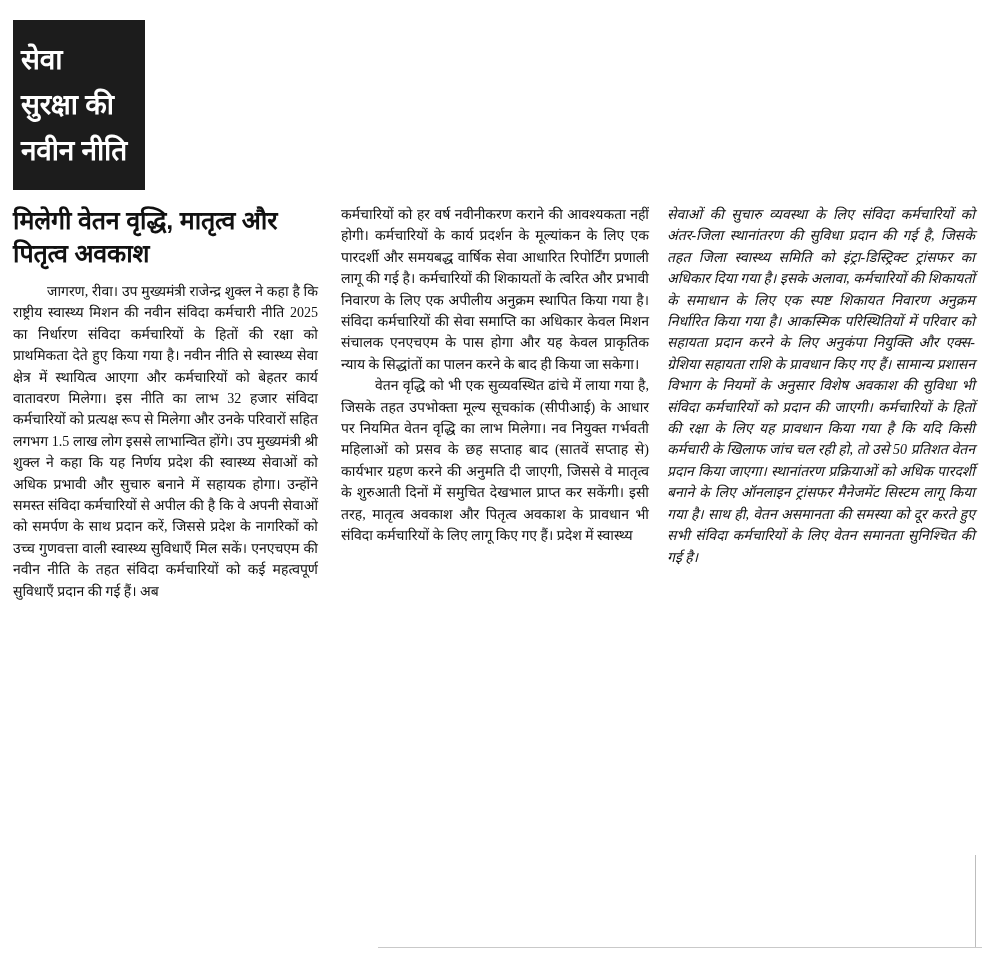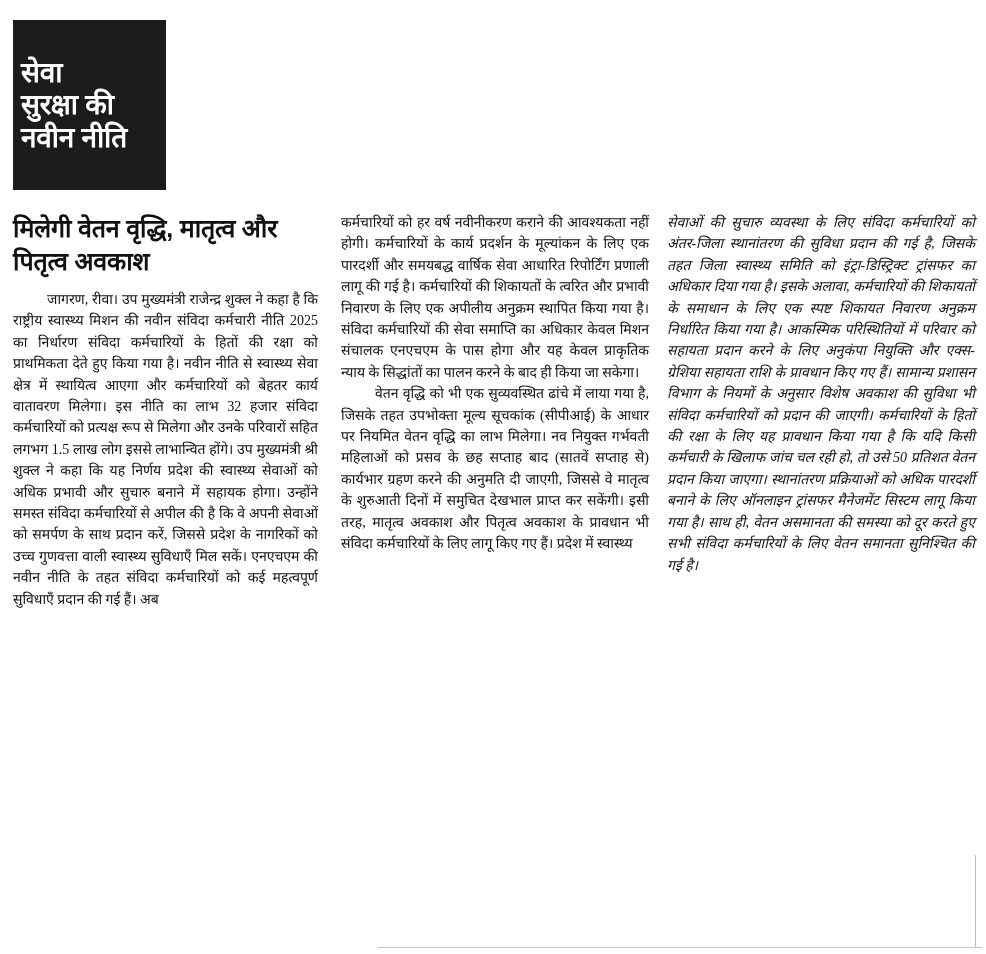--- a/index.html
+++ b/index.html
@@ -30,30 +30,30 @@
     left: 0;
     top: 0;
     width: 986px;
     height: 200px;
   }
 
   .kicker-badge {
     position: absolute;
     left: 13px;
     top: 20px;
-    width: 153px;
+    width: 132px;
     height: 170px;
     background: #1c1c1c;
     color: #ffffff;
     box-sizing: border-box;
     padding: 6px 6px 6px 8px;
     display: flex;
     flex-direction: column;
     justify-content: center;
-    gap: 1px;
+    gap: 14px;
   }
   .kicker-line {
     font-family: "Liberation Sans", "DejaVu Sans", sans-serif;
     font-weight: 700;
     font-size: 28px;
     line-height: 1.12;
     letter-spacing: -0.3px;
     white-space: nowrap;
   }
 
@@ -78,21 +78,21 @@
   .body-area {
     position: absolute;
     left: 0;
     top: 200px;
     width: 986px;
     height: 754px;
   }
 
   .col {
     position: absolute;
-    top: 12px;
+    top: 4px;
     box-sizing: border-box;
   }
   .col-1 { left: 13px;  width: 305px; }
   .col-2 { left: 341px; width: 308px; }
   .col-3 { left: 667px; width: 308px; font-style: italic; }
 
   .subhead {
     font-family: "Liberation Sans", "DejaVu Sans", sans-serif;
     font-weight: 700;
     font-size: 25px;

